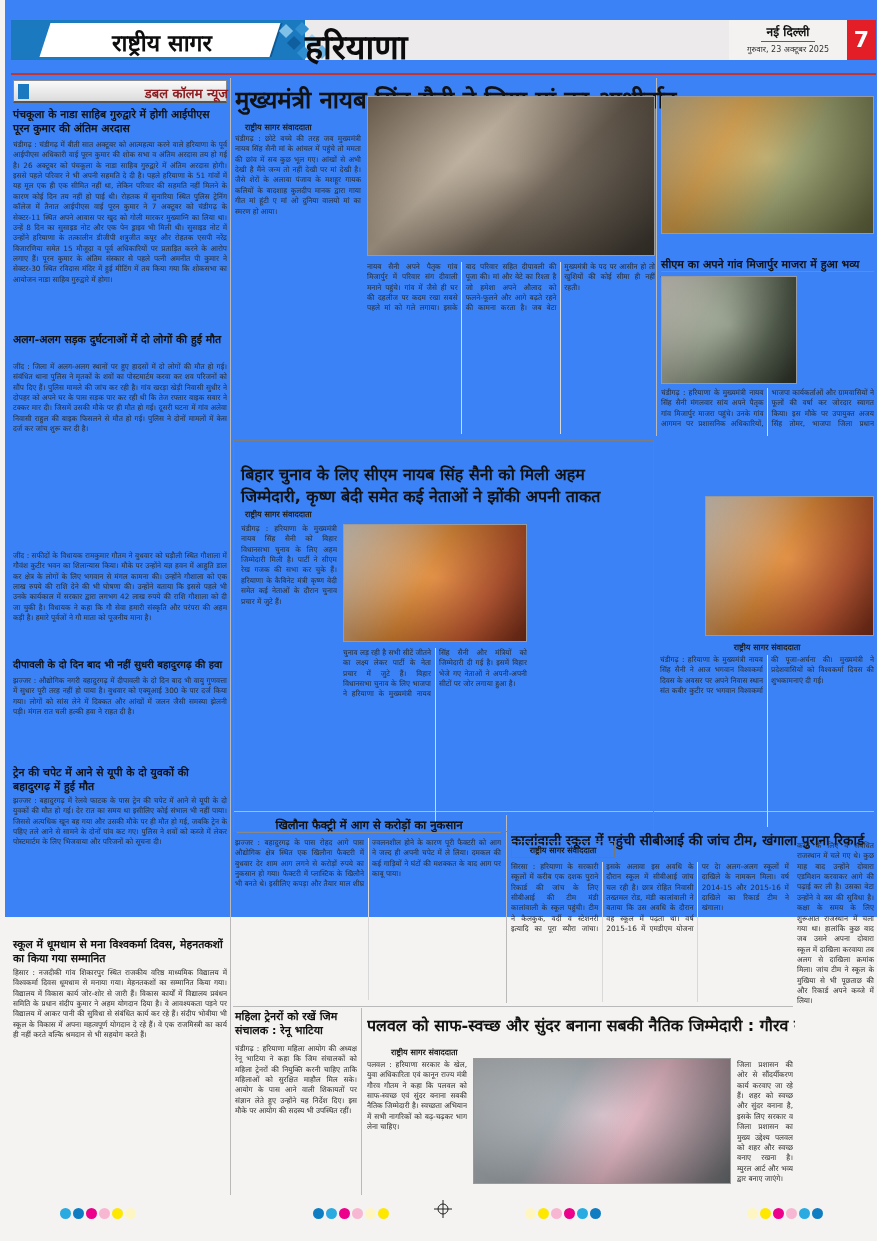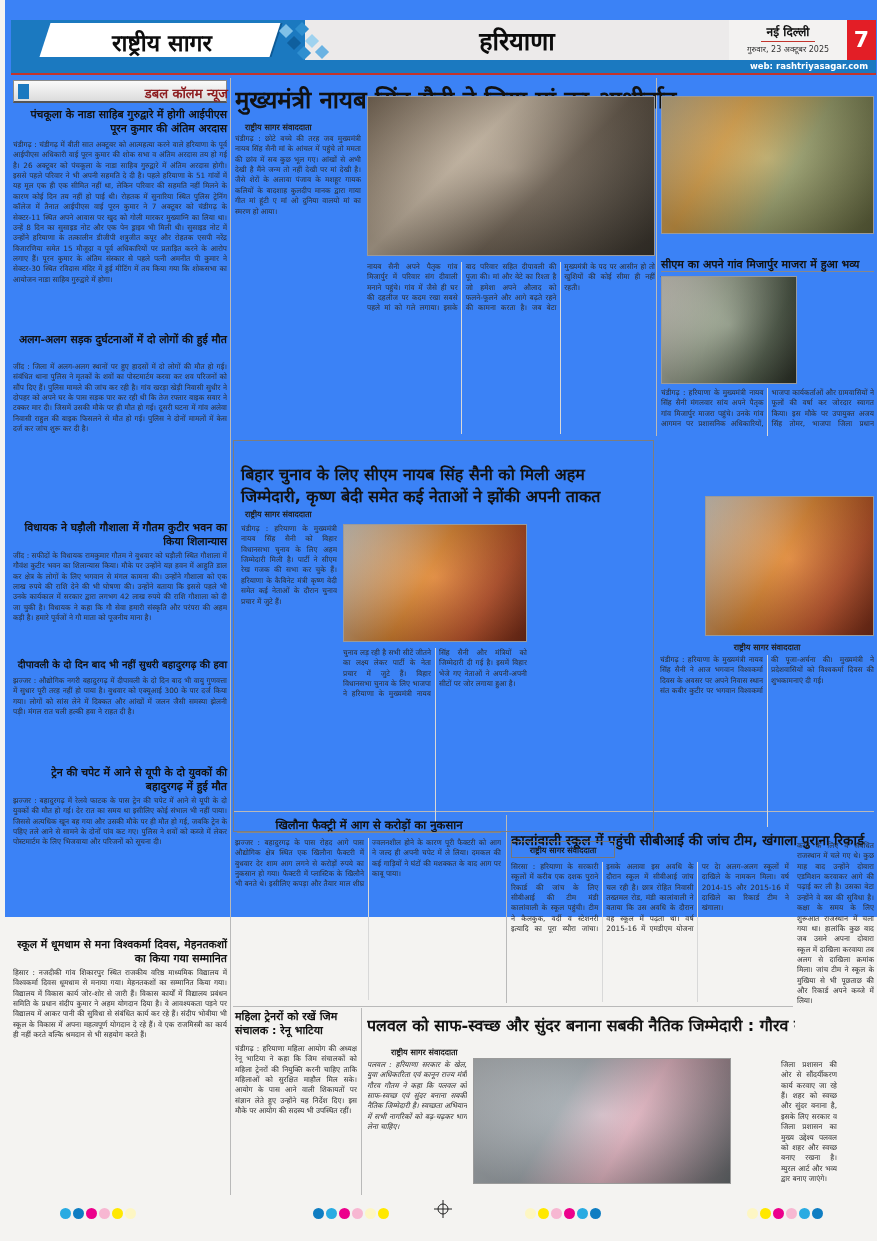--- a/index.html
+++ b/index.html
@@ -17,21 +17,21 @@
   .mast-logo-wrap{left:40px;top:23px;width:230px;height:34px;background:#ffffff;transform:skewX(-18deg);box-shadow:2px 0 0 #0e5a96;}
   .mast-logo-text{left:52px;top:26px;width:210px;height:30px;font-size:23px;font-weight:bold;color:#0d0d0d;text-align:center;}
   .diamonds{left:268px;top:22px;width:70px;height:36px;}
   .diamonds span{position:absolute;width:10px;height:10px;background:#2f8fd0;transform:rotate(45deg);}
   .diamonds span:nth-child(1){left:8px;top:4px;background:#7fc0e8;}
   .diamonds span:nth-child(2){left:24px;top:2px;}
   .diamonds span:nth-child(3){left:16px;top:16px;background:#0f5f9e;}
   .diamonds span:nth-child(4){left:34px;top:14px;background:#9ed2ef;}
   .diamonds span:nth-child(5){left:26px;top:26px;}
   .diamonds span:nth-child(6){left:44px;top:25px;background:#6ab2e2;}
-  .mast-section{left:300px;top:23px;width:424px;height:34px;font-size:25px;font-weight:bold;text-align:center;color:#0b0b0b;}
+  .mast-section{left:300px;top:23px;width:424px;height:34px;font-size:34px;font-weight:bold;text-align:left;color:#0b0b0b;}
   .mast-right{left:724px;top:20px;width:118px;height:40px;background:#f3f2f1;text-align:center;}
   .mast-edition{font-size:12px;font-weight:bold;color:#111;margin-top:3px;border-bottom:1px solid #c2342c;display:inline-block;padding:0 6px 1px;}
   .mast-date{font-size:8px;color:#333;margin-top:1px;}
   .mast-page{left:842px;top:20px;width:29px;height:40px;background:#e31e26;color:#fff;font-size:22px;font-weight:bold;text-align:center;line-height:40px;}
   .mast-webstrip{left:6px;top:60px;width:865px;height:13px;background:#1b79c0;}
   .mast-web{position:absolute;right:8px;top:1px;font-size:8.5px;color:#ffffff;font-weight:bold;}
   .mast-redline{left:6px;top:73px;width:865px;height:2px;background:#c2342c;}
 
   
   .headline{font-weight:bold;color:#121212;}
@@ -39,21 +39,21 @@
   .bodytxt{font-size:7.3px;line-height:1.42;text-align:justify;color:#2b2b2b;overflow:hidden;}
   .byline{font-size:8px;font-weight:bold;color:#222;}
   .byline-box{border:1px solid #777;text-align:center;padding:2px 3px;font-size:8px;font-weight:bold;}
   .cols2{column-count:2;column-gap:8px;column-rule:1px solid #d8d8d8;}
   .cols3{column-count:3;column-gap:8px;column-rule:1px solid #d8d8d8;}
 
   
   .dbl-box{left:8px;top:80px;width:214px;height:23px;background:linear-gradient(#fafafa,#dcdcdc);border:1px solid #8a8a8a;border-bottom:2px solid #555;}
   .dbl-sq{position:absolute;left:4px;top:3px;width:11px;height:15px;background:#1b79c0;}
   .dbl-label{position:absolute;left:0;top:3px;width:214px;text-align:right;font-size:13px;font-weight:bold;color:#8d1d20;}
-  .lc-head{left:8px;width:214px;font-size:10.8px;line-height:1.3;text-align:right;}
+  .lc-head{left:8px;width:214px;font-size:10.8px;line-height:1.3;}
   .lc-body{left:8px;width:214px;}
 
   
   .photo{border:1px solid #9a9a9a;overflow:hidden;}
   .ph-grad1{background:linear-gradient(135deg,#8c7a66 0%,#c9b9a4 35%,#6e6152 60%,#3d3830 100%);}
   .ph-grad2{background:linear-gradient(120deg,#d8c49a 0%,#e2a84d 30%,#9aa06b 60%,#64683f 100%);}
   .ph-grad3{background:linear-gradient(115deg,#e8e4da 0%,#9aa48f 40%,#4e5a48 75%,#30352b 100%);}
   .ph-grad4{background:linear-gradient(120deg,#f0e6d8 0%,#e0862f 45%,#c2542a 75%,#7e2f1a 100%);}
   .ph-grad6{background:linear-gradient(120deg,#cfd4d8 0%,#aeb6bc 35%,#e8b9c6 60%,#6e7477 100%);}
   .ph-vig{position:absolute;inset:0;background:radial-gradient(ellipse at 50% 45%,rgba(255,255,255,0.12),rgba(0,0,0,0.28) 90%);}
@@ -84,44 +84,40 @@
       <span></span>
       <span></span>
       <span></span>
   </div>
   <div class="abs mast-section">हरियाणा</div>
   <div class="abs mast-right">
     <div class="mast-edition">नई दिल्ली</div>
     <div class="mast-date">गुरुवार, 23 अक्टूबर 2025</div>
   </div>
   <div class="abs mast-page">7</div>
-  <div class="abs mast-webstrip">
-    <span class="mast-web">web: rashtriyasagar.com</span>
-  </div>
   <div class="abs mast-redline"></div>
 
   <div class="abs vline" style="left:225px;top:78px;height:1117px;"></div>
   <div class="abs vline" style="left:651px;top:78px;height:358px;"></div>
   <div class="abs hline" style="left:228px;top:811px;width:641px;"></div>
   <div class="abs hline" style="left:228px;top:1006px;width:560px;"></div>
   <div class="abs vline" style="left:501px;top:815px;height:188px;"></div>
   <div class="abs vline" style="left:356px;top:1008px;height:187px;"></div>
 
   <div class="abs dbl-box">
     <span class="dbl-sq"></span>
     <span class="dbl-label">डबल कॉलम न्यूज</span>
   </div>
 
   <div class="abs headline lc-head" style="top:108px;height:30px;">पंचकूला के नाडा साहिब गुरुद्वारे में होगी आईपीएस पूरन कुमार की अंतिम अरदास</div>
   <div class="abs bodytxt lc-body" style="top:140px;height:190px;">चंडीगढ़ : चंडीगढ़ में बीती सात अक्टूबर को आत्महत्या करने वाले हरियाणा के पूर्व आईपीएस अधिकारी वाई पूरन कुमार की शोक सभा व अंतिम अरदास तय हो गई है। 26 अक्टूबर को पंचकूला के नाडा साहिब गुरुद्वारे में अंतिम अरदास होगी। इससे पहले परिवार ने भी अपनी सहमति दे दी है। पहले हरियाणा के 51 गांवों में यह मूल एक ही एक सीमित नहीं था, लेकिन परिवार की सहमति नहीं मिलने के कारण कोई दिन तय नहीं हो पाई थी। रोहतक में सुनारिया स्थित पुलिस ट्रेनिंग कॉलेज में तैनात आईपीएस वाई पूरन कुमार ने 7 अक्टूबर को चंडीगढ़ के सेक्टर-11 स्थित अपने आवास पर खुद को गोली मारकर मुख्याग्नि का लिया था। उन्हें 8 दिन का सुसाइड नोट और एक पेन ड्राइव भी मिली थी। सुसाइड नोट में उन्होंने हरियाणा के तत्कालीन डीजीपी शत्रुजीत कपूर और रोहतक एसपी नरेंद्र बिजारणिया समेत 15 मौजूदा व पूर्व अधिकारियों पर प्रताड़ित करने के आरोप लगाए हैं। पूरन कुमार के अंतिम संस्कार से पहले पत्नी अमनीत पी कुमार ने सेक्टर-30 स्थित रविदास मंदिर में हुई मीटिंग में तय किया गया कि शोकसभा का आयोजन नाडा साहिब गुरुद्वारे में होगा।</div>
 
   <div class="abs headline lc-head" style="top:333px;height:28px;">अलग-अलग सड़क दुर्घटनाओं में दो लोगों की हुई मौत</div>
   <div class="abs bodytxt lc-body" style="top:362px;height:156px;">जींद : जिला में अलग-अलग स्थानों पर हुए हादसों में दो लोगों की मौत हो गई। संबंधित थाना पुलिस ने मृतकों के शवों का पोस्टमार्टम करवा कर शव परिजनों को सौंप दिए हैं। पुलिस मामले की जांच कर रही है। गांव खरड़ा खेड़ी निवासी सुधीर ने दोपहर को अपने घर के पास सड़क पार कर रही थी कि तेज रफ्तार बाइक सवार ने टक्कर मार दी। जिसमें उसकी मौके पर ही मौत हो गई। दूसरी घटना में गांव अलेवा निवासी राहुल की बाइक फिसलने से मौत हो गई। पुलिस ने दोनों मामलों में केस दर्ज कर जांच शुरू कर दी है।</div>
 
-  <div class="abs headline lc-head" style="top:521px;height:28px;">विधायक ने घड़ौली गौशाला में गौतम कुटीर भवन का किया शिलान्यास</div>
   <div class="abs bodytxt lc-body" style="top:551px;height:104px;">जींद : सफीदों के विधायक रामकुमार गौतम ने बुधवार को घड़ौली स्थित गौशाला में गौवंश कुटीर भवन का शिलान्यास किया। मौके पर उन्होंने यज्ञ हवन में आहुति डाल कर क्षेत्र के लोगों के लिए भगवान से मंगल कामना की। उन्होंने गौशाला को एक लाख रुपये की राशि देने की भी घोषणा की। उन्होंने बताया कि इससे पहले भी उनके कार्यकाल में सरकार द्वारा लगभग 42 लाख रुपये की राशि गौशाला को दी जा चुकी है। विधायक ने कहा कि गौ सेवा हमारी संस्कृति और परंपरा की अहम कड़ी है। हमारे पूर्वजों ने गौ माता को पूजनीय माना है।</div>
 
   <div class="abs headline lc-head" style="top:658px;height:16px;font-size:10px;">दीपावली के दो दिन बाद भी नहीं सुधरी बहादुरगढ़ की हवा</div>
   <div class="abs bodytxt lc-body" style="top:676px;height:86px;">झज्जर : औद्योगिक नगरी बहादुरगढ़ में दीपावली के दो दिन बाद भी वायु गुणवत्ता में सुधार पूरी तरह नहीं हो पाया है। बुधवार को एक्यूआई 300 के पार दर्ज किया गया। लोगों को सांस लेने में दिक्कत और आंखों में जलन जैसी समस्या झेलनी पड़ी। मंगल रात चली हल्की हवा ने राहत दी है।</div>
 
   <div class="abs headline lc-head" style="top:766px;height:28px;">ट्रेन की चपेट में आने से यूपी के दो युवकों की बहादुरगढ़ में हुई मौत</div>
   <div class="abs bodytxt lc-body" style="top:796px;height:138px;">झज्जर : बहादुरगढ़ में रेलवे फाटक के पास ट्रेन की चपेट में आने से यूपी के दो युवकों की मौत हो गई। देर रात का समय था इसीलिए कोई संभाल भी नहीं पाया। जिससे अत्यधिक खून बह गया और उसकी मौके पर ही मौत हो गई, जबकि ट्रेन के पहिए तले आने से सामने के दोनों पांव कट गए। पुलिस ने शवों को कब्जे में लेकर पोस्टमार्टम के लिए भिजवाया और परिजनों को सूचना दी।</div>
 
   <div class="abs headline lc-head" style="top:938px;height:28px;">स्कूल में धूमधाम से मना विश्वकर्मा दिवस, मेहनतकशों का किया गया सम्मानित</div>
   <div class="abs bodytxt lc-body" style="top:968px;height:224px;">हिसार : नजदीकी गांव शिकारपुर स्थित राजकीय वरिष्ठ माध्यमिक विद्यालय में विश्वकर्मा दिवस धूमधाम से मनाया गया। मेहनतकशों का सम्मानित किया गया। विद्यालय में विकास कार्य जोर-शोर से जारी हैं। विकास कार्यों में विद्यालय प्रबंधन समिति के प्रधान संदीप कुमार ने अहम योगदान दिया है। वे आवश्यकता पड़ने पर विद्यालय में आकर पानी की सुविधा से संबंधित कार्य कर रहे हैं। संदीप भोबीया भी स्कूल के विकास में अपना महत्वपूर्ण योगदान दे रहे हैं। वे एक राजमिस्त्री का कार्य ही नहीं करते बल्कि श्रमदान से भी सहयोग करते हैं।</div>
@@ -168,25 +164,25 @@
   <div class="abs headline nowrap" style="left:506px;top:815px;width:363px;height:20px;font-size:13.5px;margin-top:16px;">कालांवाली स्कूल में पहुंची सीबीआई की जांच टीम, खंगाला पुराना रिकार्ड</div>
   <div class="abs byline-box" style="left:506px;top:841px;width:104px;">राष्ट्रीय सागर संवाददाता</div>
   <div class="abs bodytxt cols3" style="left:506px;top:862px;width:278px;height:140px;">सिरसा : हरियाणा के सरकारी स्कूलों में करीब एक दशक पुराने रिकार्ड की जांच के लिए सीबीआई की टीम मंडी कालांवाली के स्कूल पहुंची। टीम ने कैलकुक, वर्दी व स्टेशनरी इत्यादि का पूरा ब्यौरा जांचा। इसके अलावा इस अवधि के दौरान स्कूल में सीबीआई जांच चल रही है। छात्र रोहित निवासी तख्तमल रोड, मंडी कालांवाली ने बताया कि उस अवधि के दौरान वह स्कूल में पढ़ता था। वर्ष 2015-16 में एमडीएम योजना पर देा अलग-अलग स्कूलों में दाखिले के नामकन मिला। वर्ष 2014-15 और 2015-16 में दाखिले का रिकार्ड टीम ने खंगाला।</div>
   <div class="abs bodytxt" style="left:792px;top:841px;width:77px;height:352px;">करने के लिए वे संबंधित राजस्थान में चले गए थे। कुछ माह बाद उन्होंने दोबारा एडमिशन करवाकर आगे की पढ़ाई कर ली है। उसका बेटा उन्होंने वे बस की सुविधा है। कक्षा के समय के लिए शुरूआत राजस्थान में चला गया था। हालांकि कुछ बाद जब उसने अपना दोबारा स्कूल में दाखिला करवाया तब अलग से दाखिला क्रमांक मिला। जांच टीम ने स्कूल के मुखिया से भी पूछताछ की और रिकार्ड अपने कब्जे में लिया।</div>
 
   <div class="abs headline" style="left:230px;top:1010px;width:122px;height:30px;font-size:11px;line-height:1.3;">महिला ट्रेनरों को रखें जिम संचालक : रेनू भाटिया</div>
   <div class="abs bodytxt" style="left:230px;top:1044px;width:122px;height:148px;">चंडीगढ़ : हरियाणा महिला आयोग की अध्यक्ष रेनू भाटिया ने कहा कि जिम संचालकों को महिला ट्रेनरों की नियुक्ति करनी चाहिए ताकि महिलाओं को सुरक्षित माहौल मिल सके। आयोग के पास आने वाली शिकायतों पर संज्ञान लेते हुए उन्होंने यह निर्देश दिए। इस मौके पर आयोग की सदस्य भी उपस्थित रहीं।</div>
 
   <div class="abs headline nowrap" style="left:362px;top:1014px;width:428px;height:26px;font-size:16px;">पलवल को साफ-स्वच्छ और सुंदर बनाना सबकी नैतिक जिम्मेदारी : गौरव गौतम</div>
   <div class="abs byline" style="left:386px;top:1046px;width:130px;">राष्ट्रीय सागर संवाददाता</div>
-  <div class="abs bodytxt" style="left:362px;top:1060px;width:100px;height:132px;font-style:italic;">पलवल : हरियाणा सरकार के खेल, युवा अधिकारिता एवं कानून राज्य मंत्री गौरव गौतम ने कहा कि पलवल को साफ-स्वच्छ एवं सुंदर बनाना सबकी नैतिक जिम्मेदारी है। स्वच्छता अभियान में सभी नागरिकों को बढ़-चढ़कर भाग लेना चाहिए।</div>
+  <div class="abs bodytxt" style="left:362px;top:1060px;width:100px;height:132px;">पलवल : हरियाणा सरकार के खेल, युवा अधिकारिता एवं कानून राज्य मंत्री गौरव गौतम ने कहा कि पलवल को साफ-स्वच्छ एवं सुंदर बनाना सबकी नैतिक जिम्मेदारी है। स्वच्छता अभियान में सभी नागरिकों को बढ़-चढ़कर भाग लेना चाहिए।</div>
   <div class="abs photo ph-grad6" style="left:468px;top:1058px;width:258px;height:126px;">
       <div class="ph-vig"></div>
     </div>
-  <div class="abs bodytxt" style="left:732px;top:1060px;width:56px;height:132px;margin-left:44px;">जिला प्रशासन की ओर से सौंदर्यीकरण कार्य करवाए जा रहे हैं। शहर को स्वच्छ और सुंदर बनाना है, इसके लिए सरकार व जिला प्रशासन का मुख्य उद्देश्य पलवल को शहर और स्वच्छ बनाए रखना है। म्युरल आर्ट और भव्य द्वार बनाए जाएंगे।</div>
+  <div class="abs bodytxt" style="left:732px;top:1060px;width:56px;height:132px;">जिला प्रशासन की ओर से सौंदर्यीकरण कार्य करवाए जा रहे हैं। शहर को स्वच्छ और सुंदर बनाना है, इसके लिए सरकार व जिला प्रशासन का मुख्य उद्देश्य पलवल को शहर और स्वच्छ बनाए रखना है। म्युरल आर्ट और भव्य द्वार बनाए जाएंगे।</div>
 
   <div class="abs dotrow" style="left:55px;top:1203px;">
     <span class="d1"></span><span class="d2"></span><span class="d3"></span><span class="d4"></span><span class="d5"></span><span class="d6"></span>
   </div>
   <div class="abs dotrow" style="left:308px;top:1203px;">
     <span class="d2"></span><span class="d1"></span><span class="d3"></span><span class="d4"></span><span class="d6"></span><span class="d5"></span>
   </div>
   <svg class="abs" style="left:429px;top:1200px;" width="18" height="18" viewBox="0 0 18 18">
     <circle cx="9" cy="9" r="5" fill="none" stroke="#222" stroke-width="1"></circle>
     <line x1="9" y1="0" x2="9" y2="18" stroke="#222" stroke-width="1"></line>

